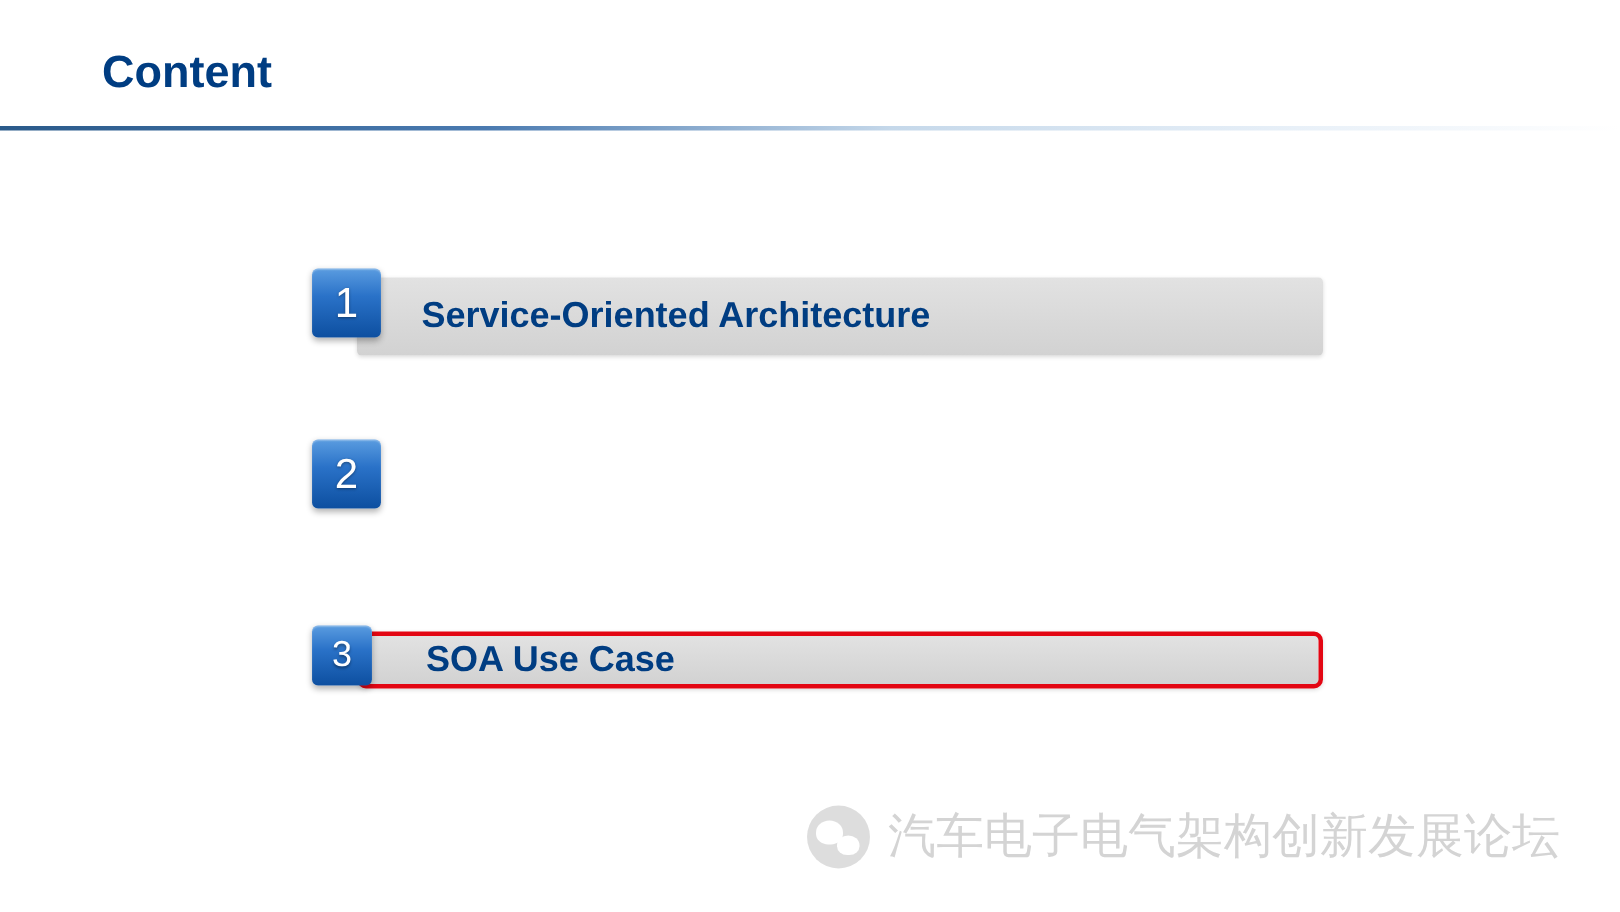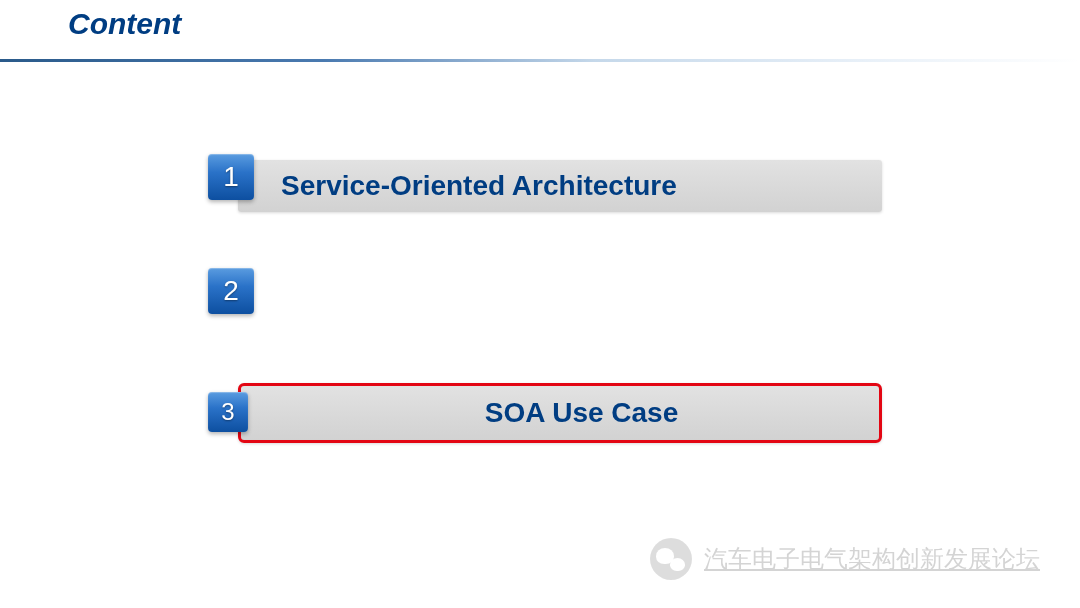--- a/index.html
+++ b/index.html
@@ -5,22 +5,21 @@
     * { margin: 0; padding: 0; box-sizing: border-box; }
     body {
       width: 1080px;
       height: 608px;
       background: #ffffff;
       font-family: Arial, 'Segoe UI', sans-serif;
       position: relative;
       overflow: hidden;
     }
     .header {
-      padding: 7px 0 0 68px;
-      font-style: italic;
+      padding: 32px 0 0 68px;
     }
     .title {
       font-size: 30px;
       font-weight: bold;
       color: #003d82;
     }
     .divider {
       margin-top: 18px;
       height: 3px;
       background: linear-gradient(to right, #2a5a8a 0%, #4a7ab0 30%, #c5d8ea 55%, #e8f0f8 80%, #ffffff 100%);
@@ -46,26 +45,25 @@
       background: linear-gradient(to bottom, #e2e2e2 0%, #d8d8d8 60%, #d2d2d2 100%);
       border-radius: 3px;
       box-shadow: 0 1px 3px rgba(0,0,0,0.15);
       display: flex;
       align-items: center;
       padding-left: 43px;
     }
     .item-bar.highlighted {
       border: 3px solid #e30613;
       border-radius: 6px;
-      height: 60px;
-      top: 1px;
-      justify-content: center;
+      height: 38px;
+      top: 14px;
     }
     .item-label {
-      font-size: 28px;
+      font-size: 24px;
       font-weight: bold;
       color: #003d82;
     }
     .item-number-badge {
       position: absolute;
       left: 0;
       top: 0;
       width: 46px;
       height: 46px;
       background: linear-gradient(to bottom, #5a9ce0 0%, #2a72c8 40%, #0d4fa0 100%);
@@ -122,24 +120,23 @@
       content: "";
       position: absolute;
       width: 15px;
       height: 13px;
       background: #ffffff;
       border-radius: 50% 50% 45% 45%;
       right: 7px;
       bottom: 9px;
     }
     .watermark-text {
-      font-size: 24px;
+      font-size: 32px;
       color: #b8b8b8;
       font-family: 'Microsoft YaHei', 'SimHei', sans-serif;
-      text-decoration: underline;
     }
   </style>
 </head>
 <body>
 
 <div class="header">
   <div class="title">Content</div>
 </div>
 <div class="divider"></div>
 

